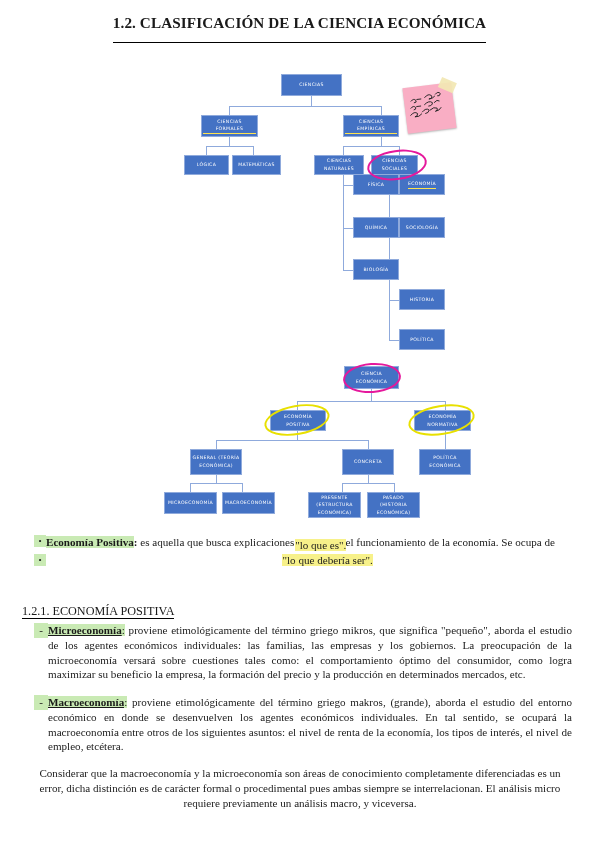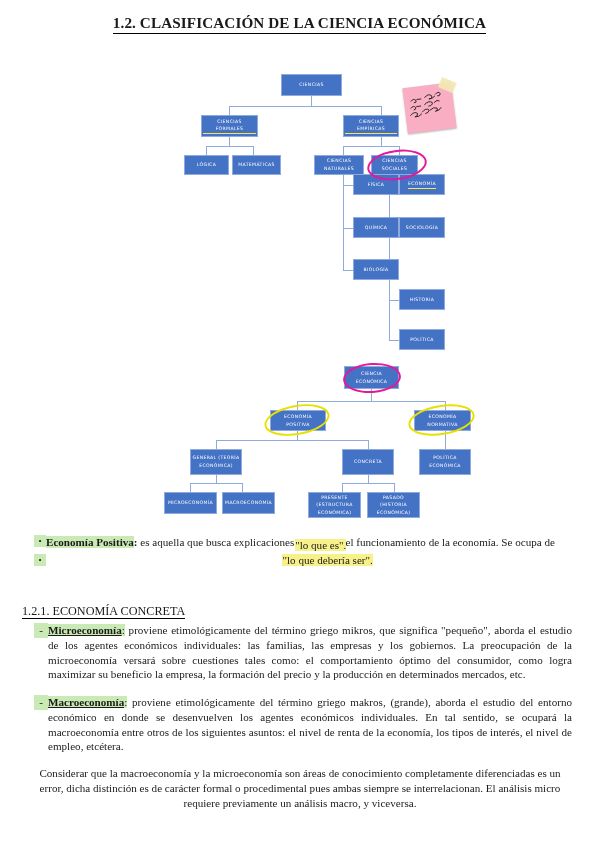--- a/index.html
+++ b/index.html
@@ -14,21 +14,21 @@
   .page{position:relative;width:599px;height:848px;}
 
   
   .title{
     position:absolute;top:14px;left:0;width:599px;
     text-align:center;
     font-family:"Liberation Serif", serif;
     font-weight:bold;font-size:15.2px;
     letter-spacing:.1px;
   }
-  .title span{border-bottom:1.4px solid #000;padding-bottom:2px;}
+  .title span{border-bottom:1.4px solid #000;padding-bottom:11px;}
 
   
   .diagram{position:absolute;left:0;top:60px;width:599px;height:475px;}
   .node{
     position:absolute;
     background:#4472c4;
     border:0.8px solid #8faadc;
     color:#ffffff;
     font-family:"DejaVu Sans", sans-serif;
     font-size:4.6px;
@@ -295,21 +295,21 @@
 
     <div class="bullet-row" style="margin-top:1px;">
       <div class="bullet-dot hl-green">•</div>
     </div>
     <div class="ctr" style="margin-top:-13px;">
       <span style="visibility:hidden;">Se ocupa de </span><span class="hl-yellow">"lo que debería ser".</span>
     </div>
   </div>
 
   <div class="section-head">
-    <span>1.2.1. ECONOMÍA CONCRETA</span>
+    <span>1.2.1. ECONOMÍA POSITIVA</span>
   </div>
 
   <div class="para just" style="top:623px;left:34px;width:538px;">
     <div class="dash-row">
       <div class="dash hl-green">-</div>
       <div style="flex:1;text-align:justify;">
         <span class="bold uline hl-green">Microeconomía</span><span class="hl-green">:</span><span> proviene etimológicamente del término griego mikros, que significa "pequeño", aborda el estudio de los agentes económicos individuales: las familias, las empresas y los gobiernos. La preocupación de la microeconomía versará sobre cuestiones tales como: el comportamiento óptimo del consumidor, como logra maximizar su beneficio la empresa, la formación del precio y la producción en determinados mercados, etc.</span>
       </div>
     </div>
   </div>

